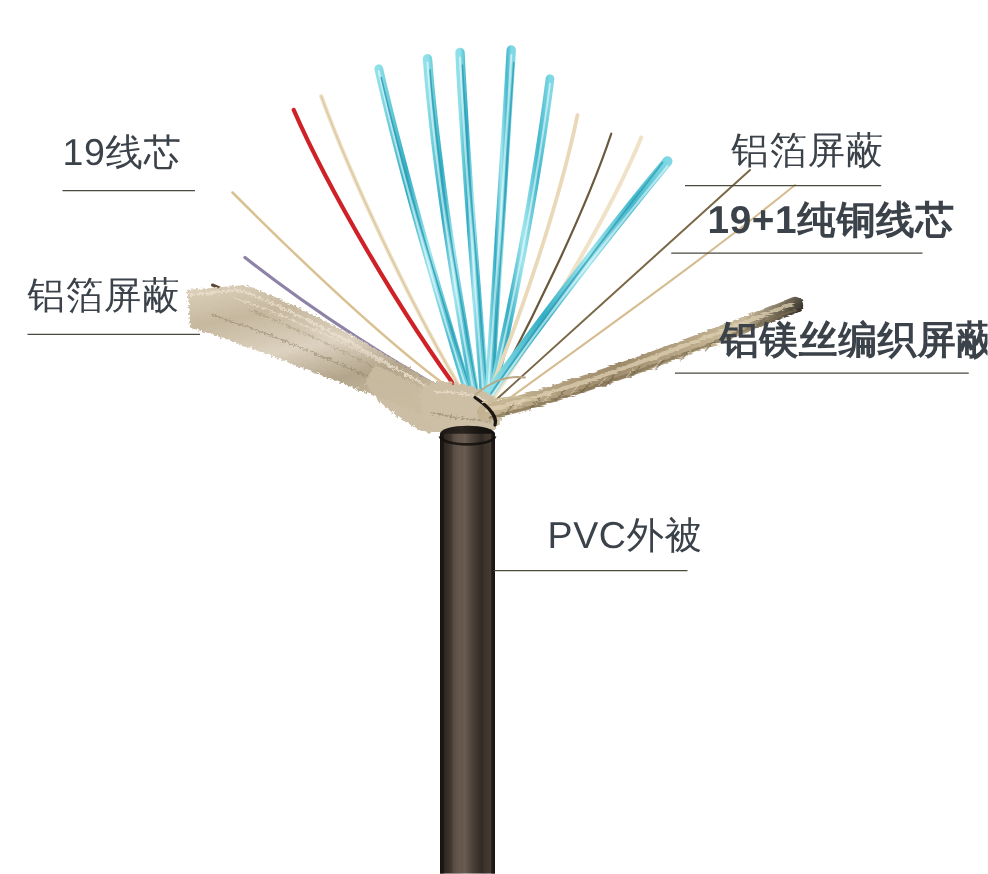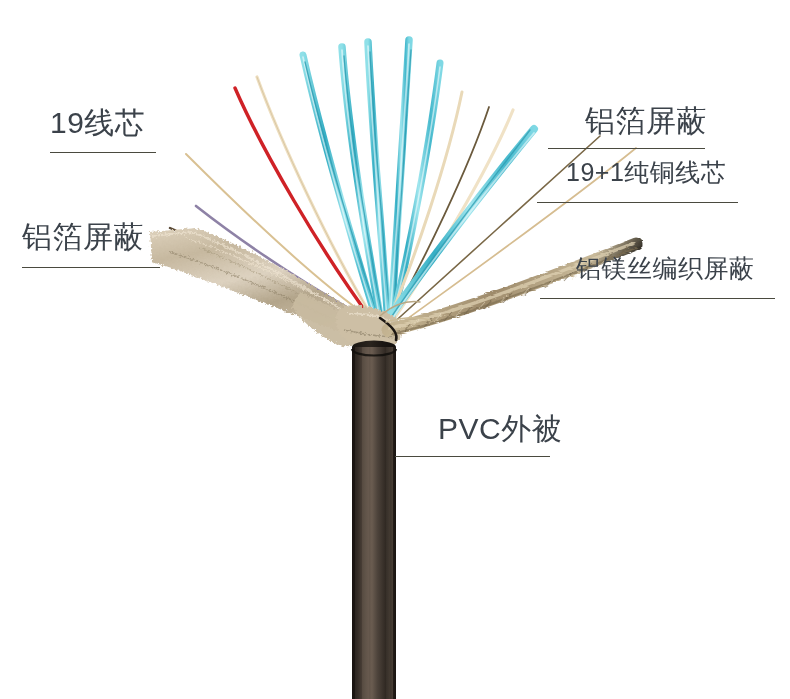--- a/index.html
+++ b/index.html
@@ -15,21 +15,21 @@
   #art{position:absolute;left:0;top:0;width:790px;height:699px;}
   .label{
     position:absolute;
     color:#3b424a;
     font-size:30px;
     line-height:1;
     white-space:nowrap;
     letter-spacing:0.5px;
     font-family:"Liberation Sans","DejaVu Sans",sans-serif;
   }
-  .label.lbl-small{font-size:25px;}
+  .label.lbl-small{font-size:31px;font-weight:bold;}
   .rule{
     position:absolute;
     height:0;
     border-top:1.6px solid #4a4a3f;
   }
 </style>
 </head>
 <body>
 
 <div id="stage">

